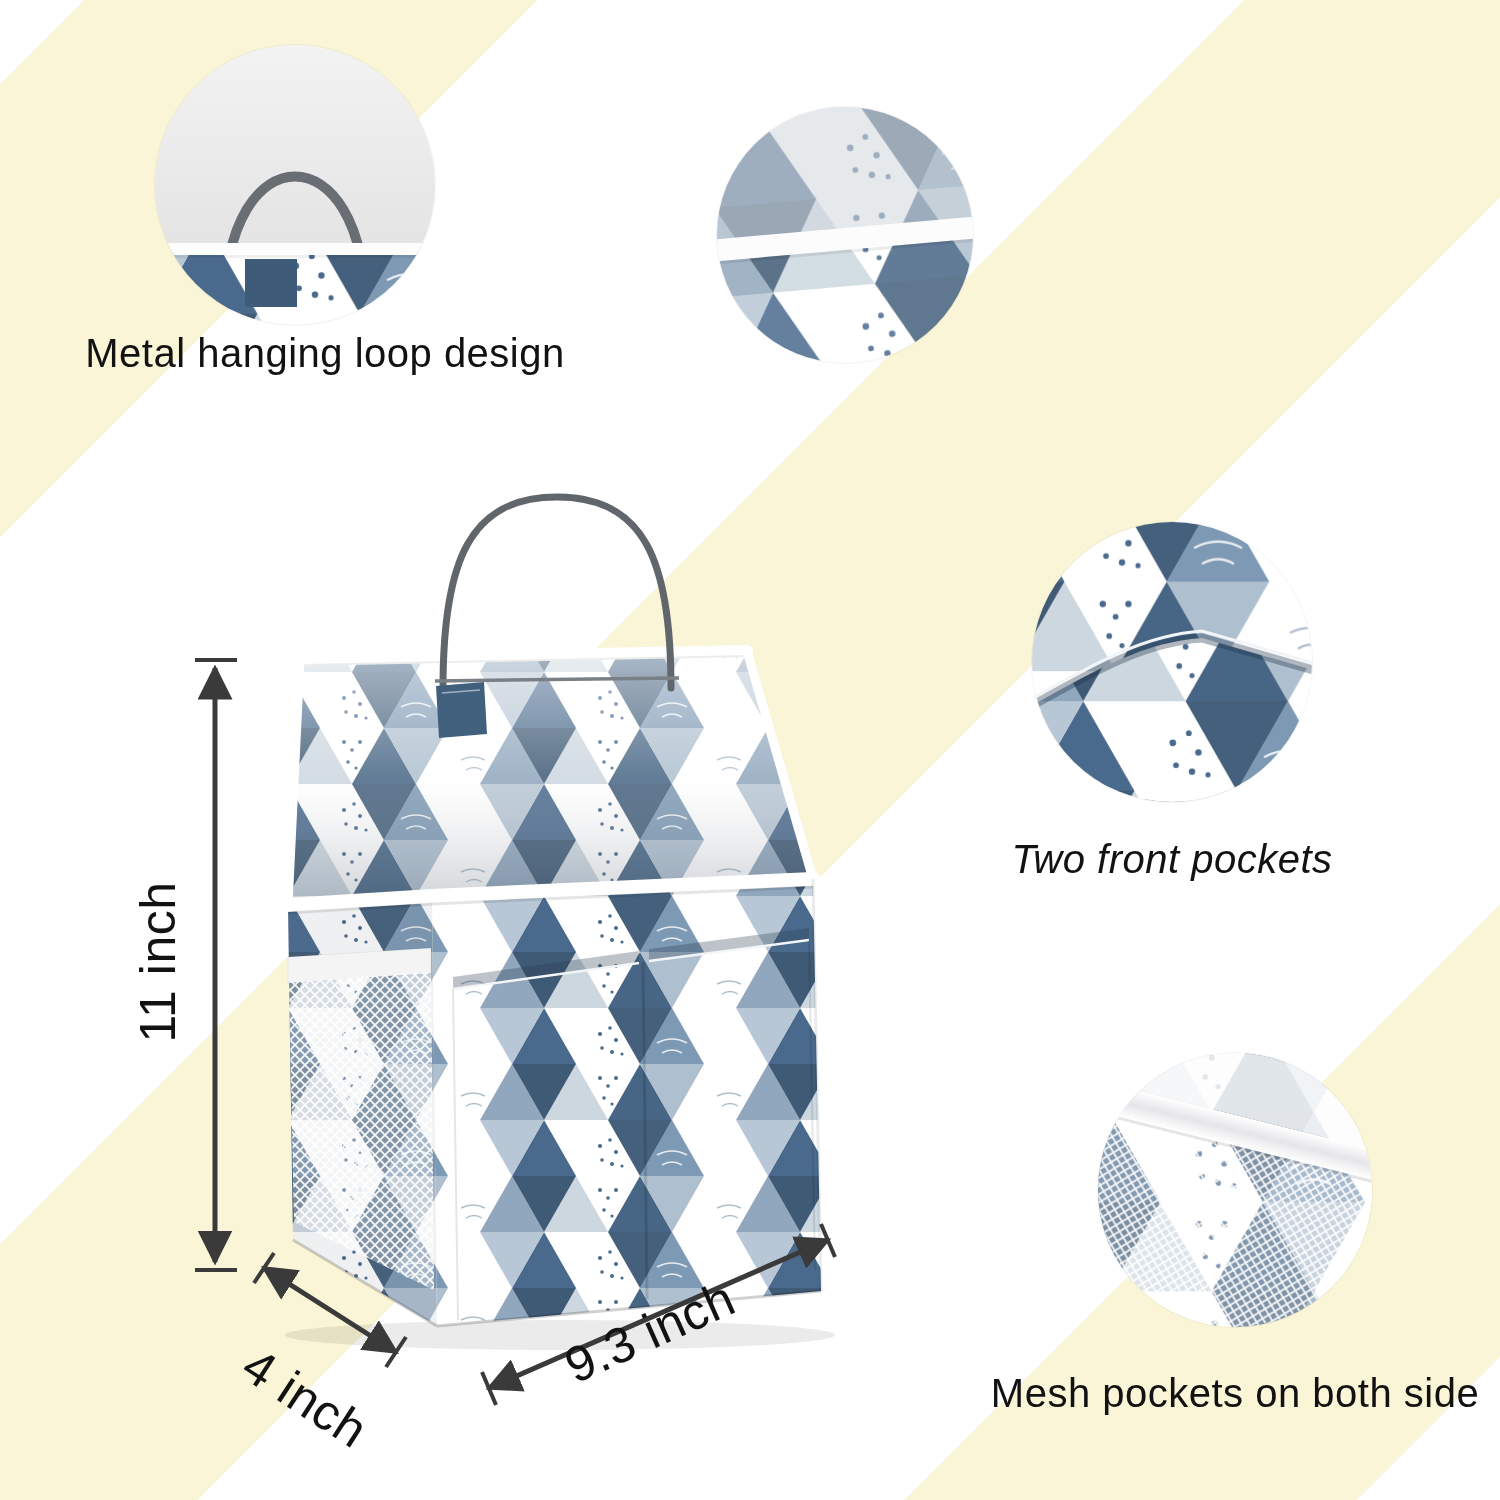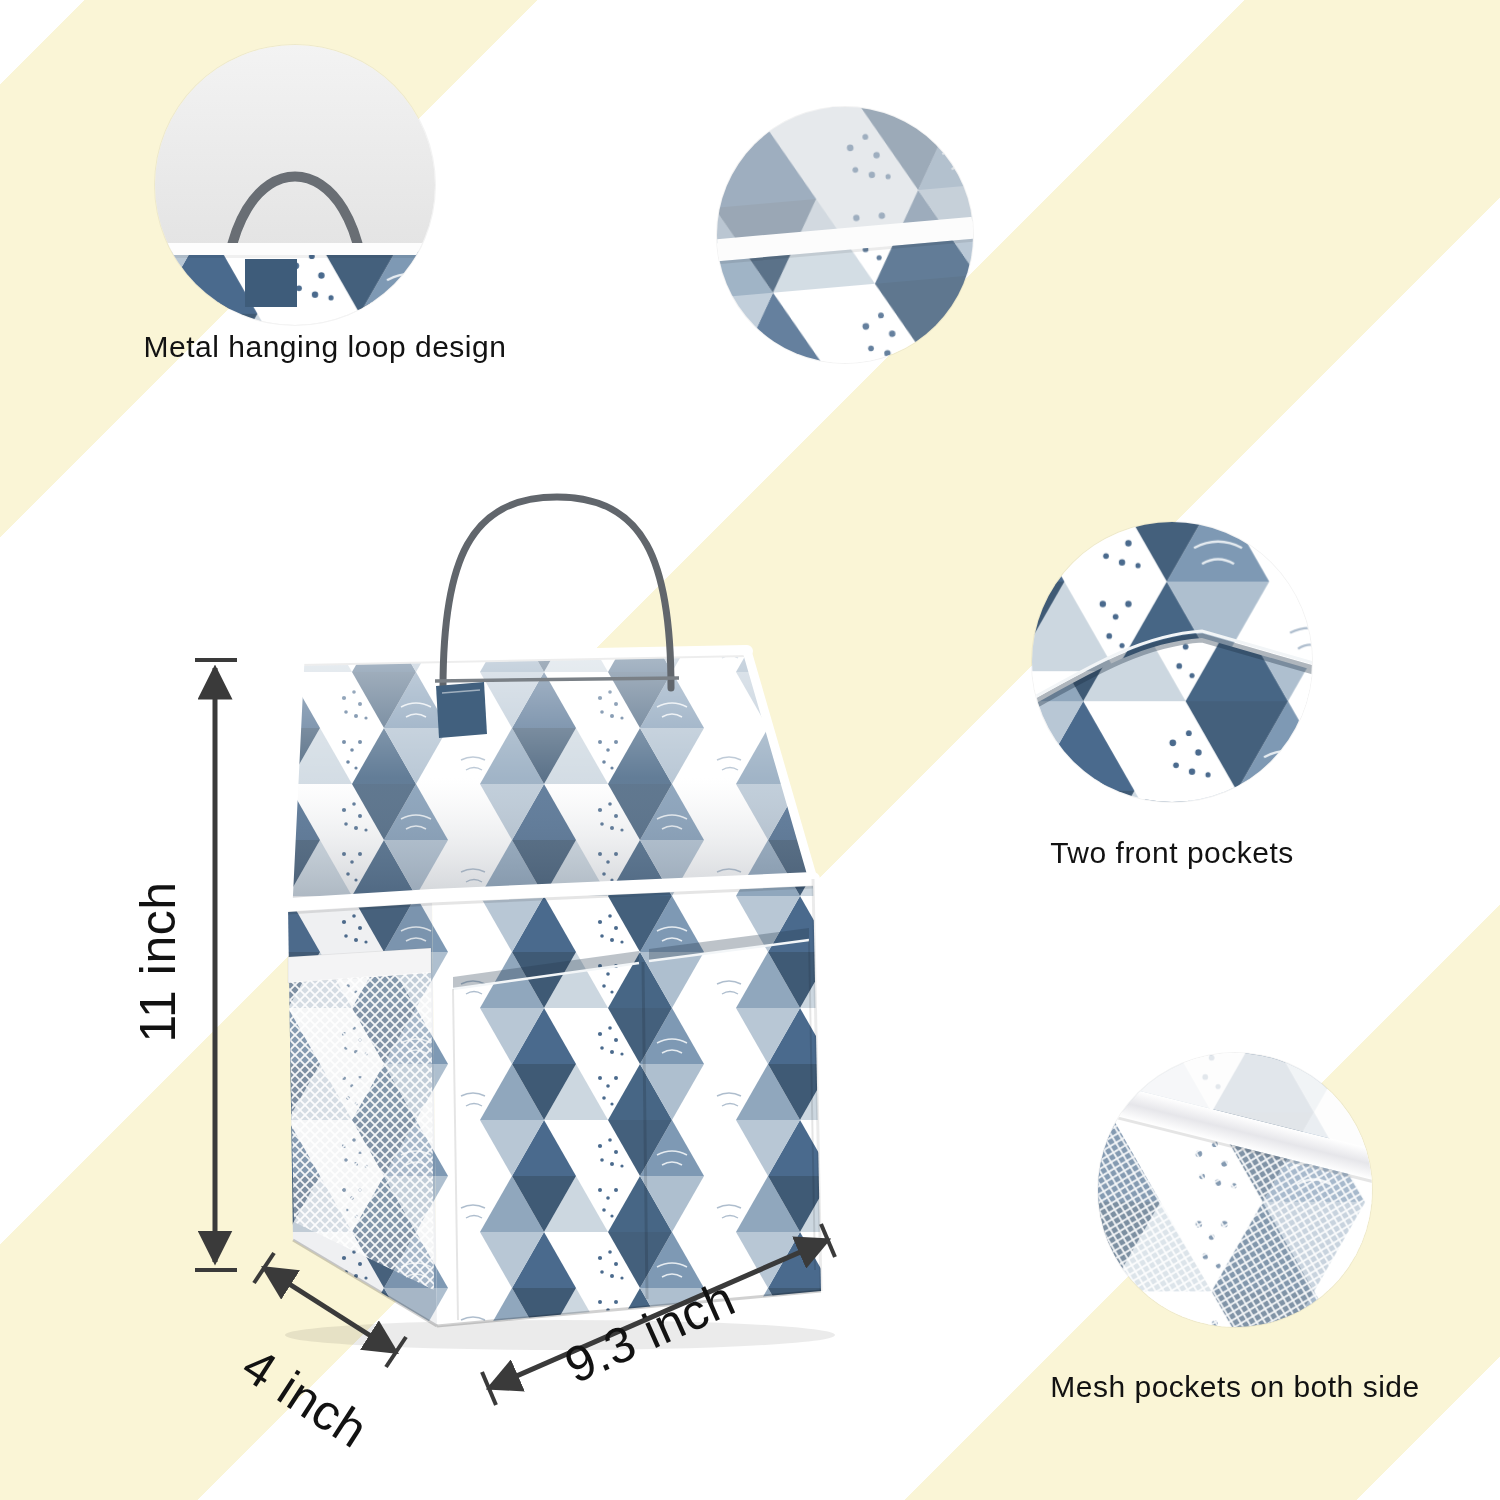--- a/index.html
+++ b/index.html
@@ -3,21 +3,21 @@
 <meta charset="utf-8">
 <style>
   html,body{margin:0;padding:0;background:#fff;}
   .canvas{
     position:relative;width:1500px;height:1500px;overflow:hidden;
     font-family:"Liberation Sans",sans-serif;color:#121212;
     background:#ffffff repeating-linear-gradient(135deg,#ffffff 0px,#ffffff 60px,#faf5d6 60px,#faf5d6 380px,#ffffff 380px,#ffffff 820px);
   }
   .circle{position:absolute;border-radius:50%;overflow:hidden;box-shadow:0 0 0 1px rgba(0,0,0,0.05);}
   .circle svg{display:block;width:100%;height:100%;}
-  .lbl{position:absolute;font-size:30px;letter-spacing:.5px;text-align:center;line-height:1.15;}
+  .lbl{position:absolute;font-size:40px;letter-spacing:.5px;text-align:center;line-height:1.15;}
   .dim{position:absolute;font-size:50px;letter-spacing:.5px;text-align:center;height:64px;line-height:64px;}
   .svg-abs{position:absolute;pointer-events:none;}
 </style>
 </head>
 <body>
 
 <div class="canvas">
 
   <svg width="0" height="0" style="position:absolute" aria-hidden="true">
     <defs>
@@ -110,21 +110,21 @@
   <div class="circle" style="left:1032px;top:522px;width:280px;height:280px;">
     <svg viewBox="0 0 280 280">
       <g transform="translate(-70,-30)">
         <rect width="440" height="440" fill="url(#triBig)"></rect>
       </g>
       <path d="M-15,192 C60,150 110,120 170,116 L295,152 L295,295 L-15,295 Z" fill="url(#triBig)"></path>
       <path d="M-15,192 C60,150 110,120 170,116 L295,152" stroke="rgba(25,45,65,0.35)" stroke-width="9" fill="none"></path>
       <path d="M-15,185 C60,143 110,113 170,109 L295,145" stroke="#f2f5f7" stroke-width="3" fill="none"></path>
     </svg>
   </div>
-  <div class="lbl" style="left:960px;top:836px;width:424px;">Two front pockets</div>
+  <div class="lbl" style="left:960px;top:836px;width:424px;font-style:italic;">Two front pockets</div>
 
   <div class="circle" style="left:1098px;top:1053px;width:274px;height:274px;">
     <svg viewBox="0 0 274 274">
       <g transform="translate(-40,-120)">
         <rect width="460" height="460" fill="url(#triBig)"></rect>
       </g>
       <g transform="rotate(14 137 137)">
         <rect x="-40" y="-60" width="360" height="124" fill="#fdfdfd" opacity="0.85"></rect>
         <rect x="-40" y="64" width="360" height="30" fill="url(#satinGrad)"></rect>
         <rect x="-40" y="94" width="360" height="240" fill="#ffffff" opacity="0.32"></rect>

